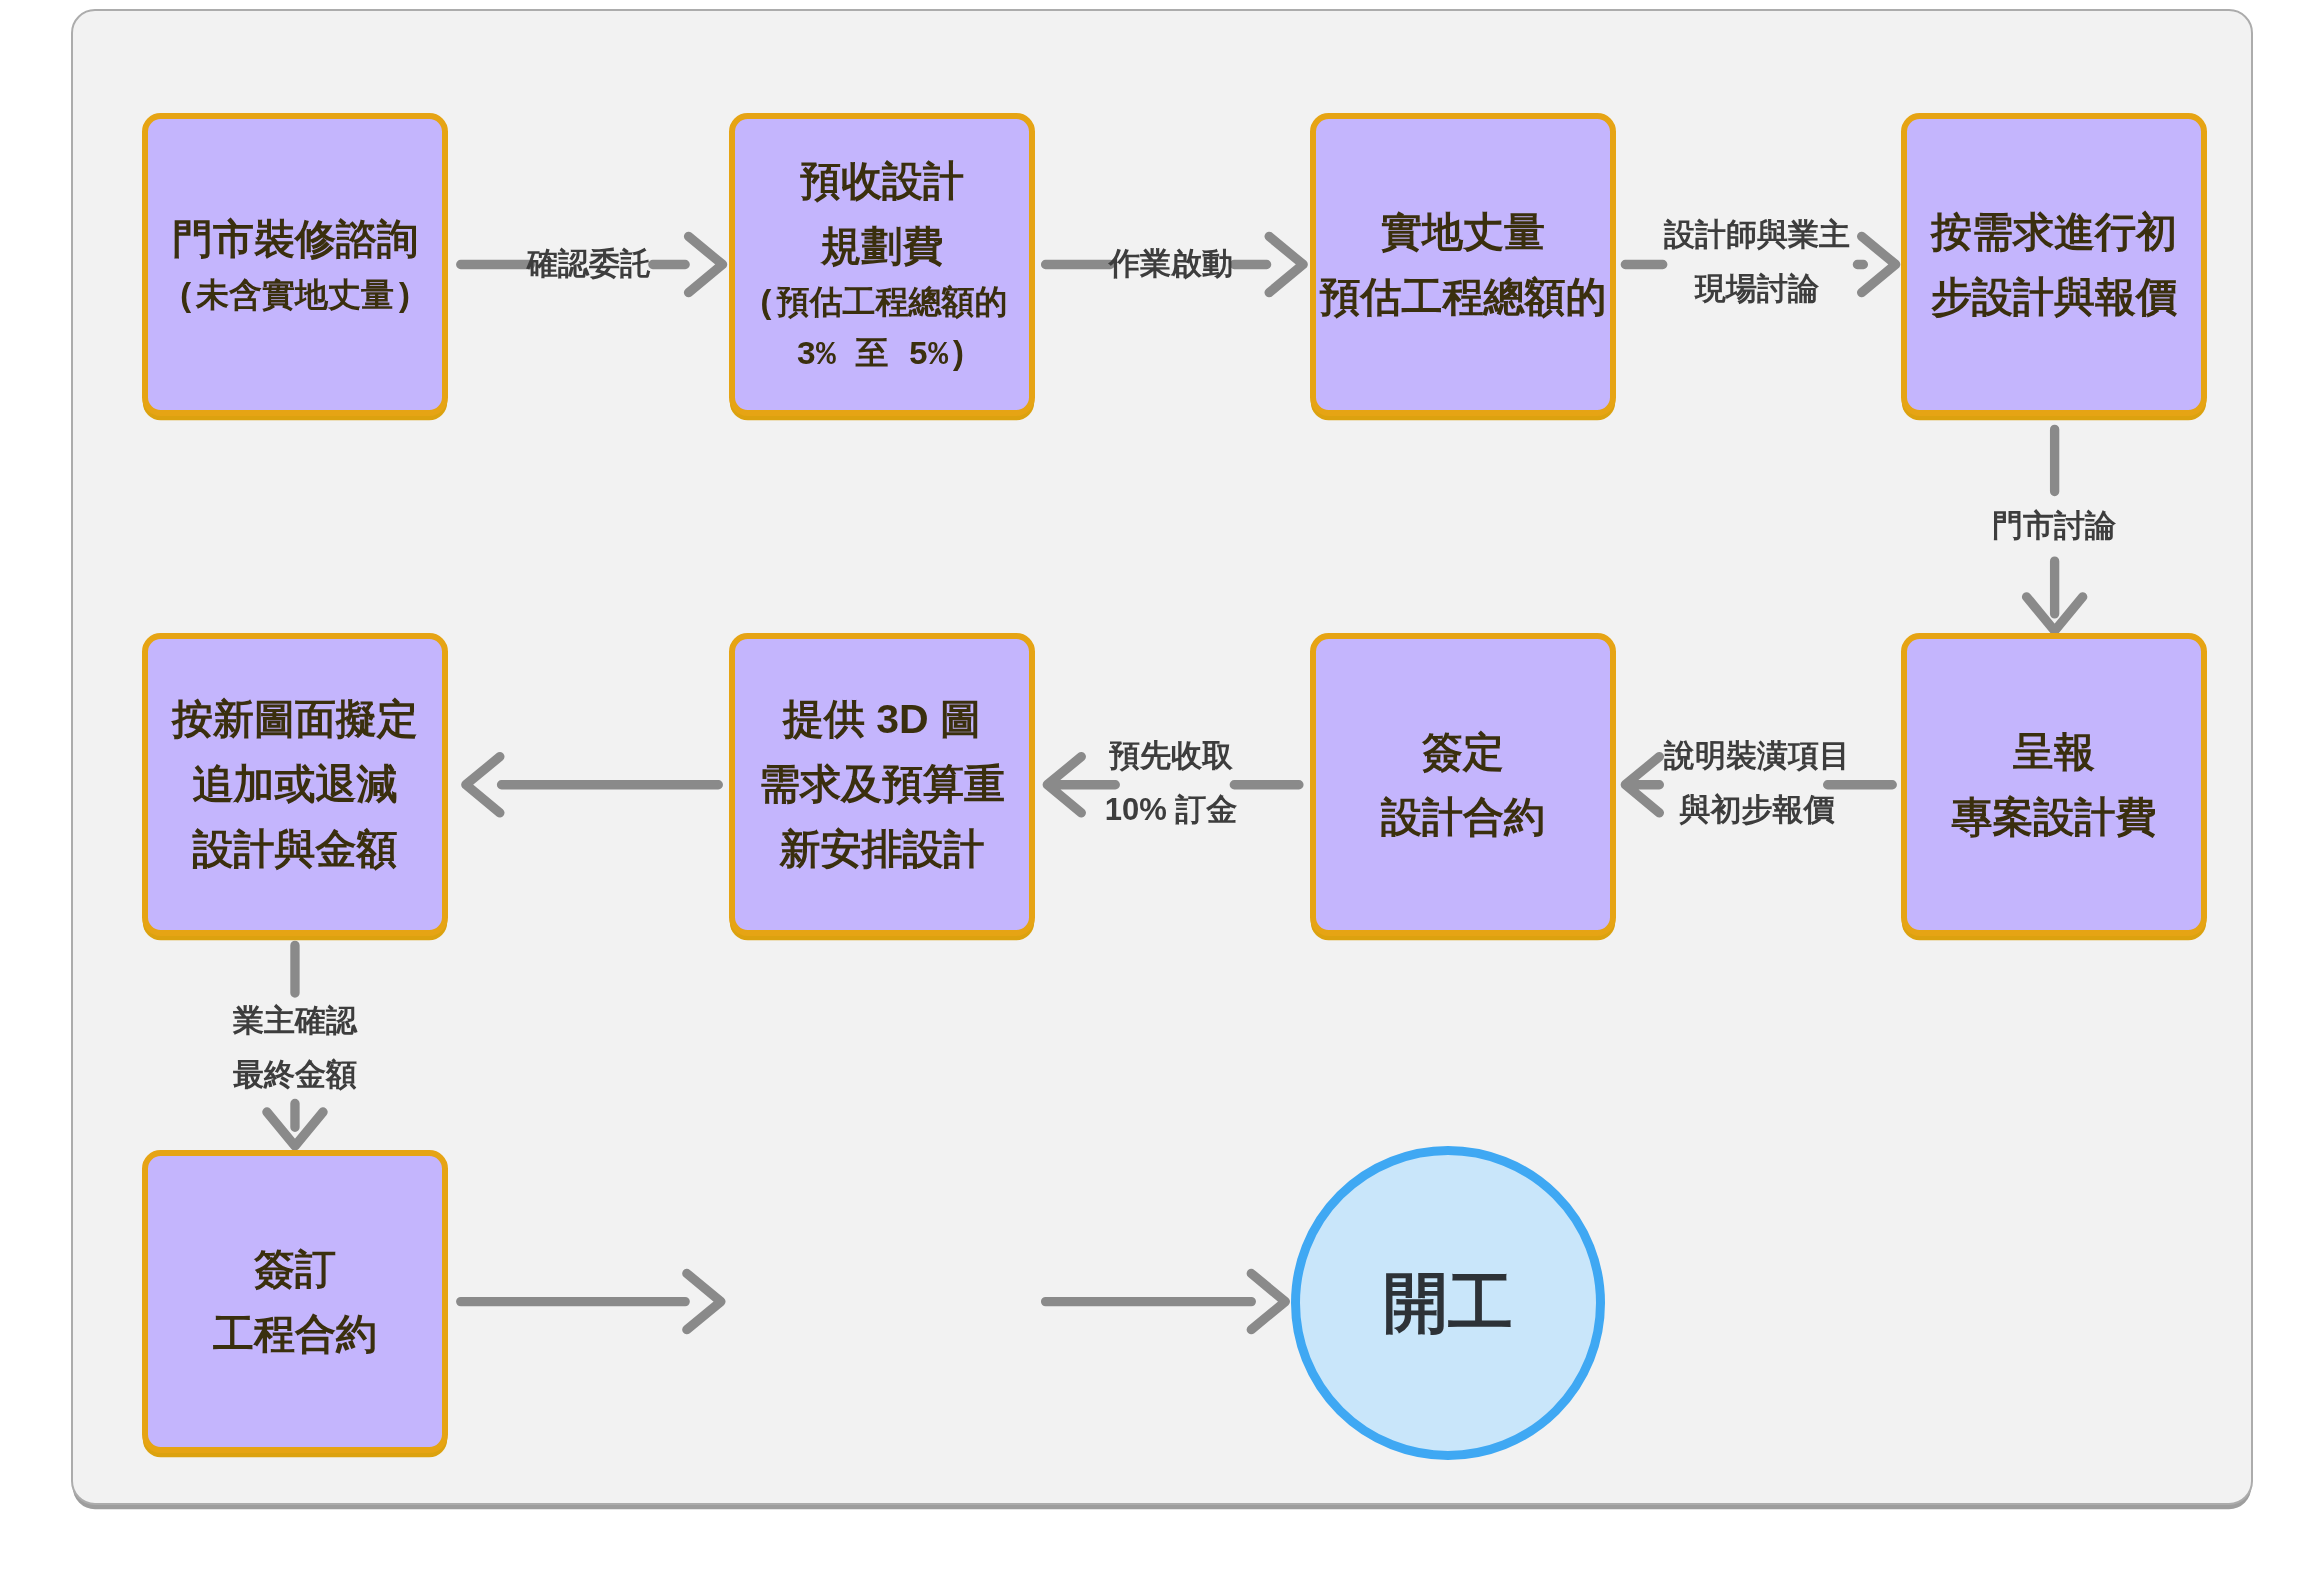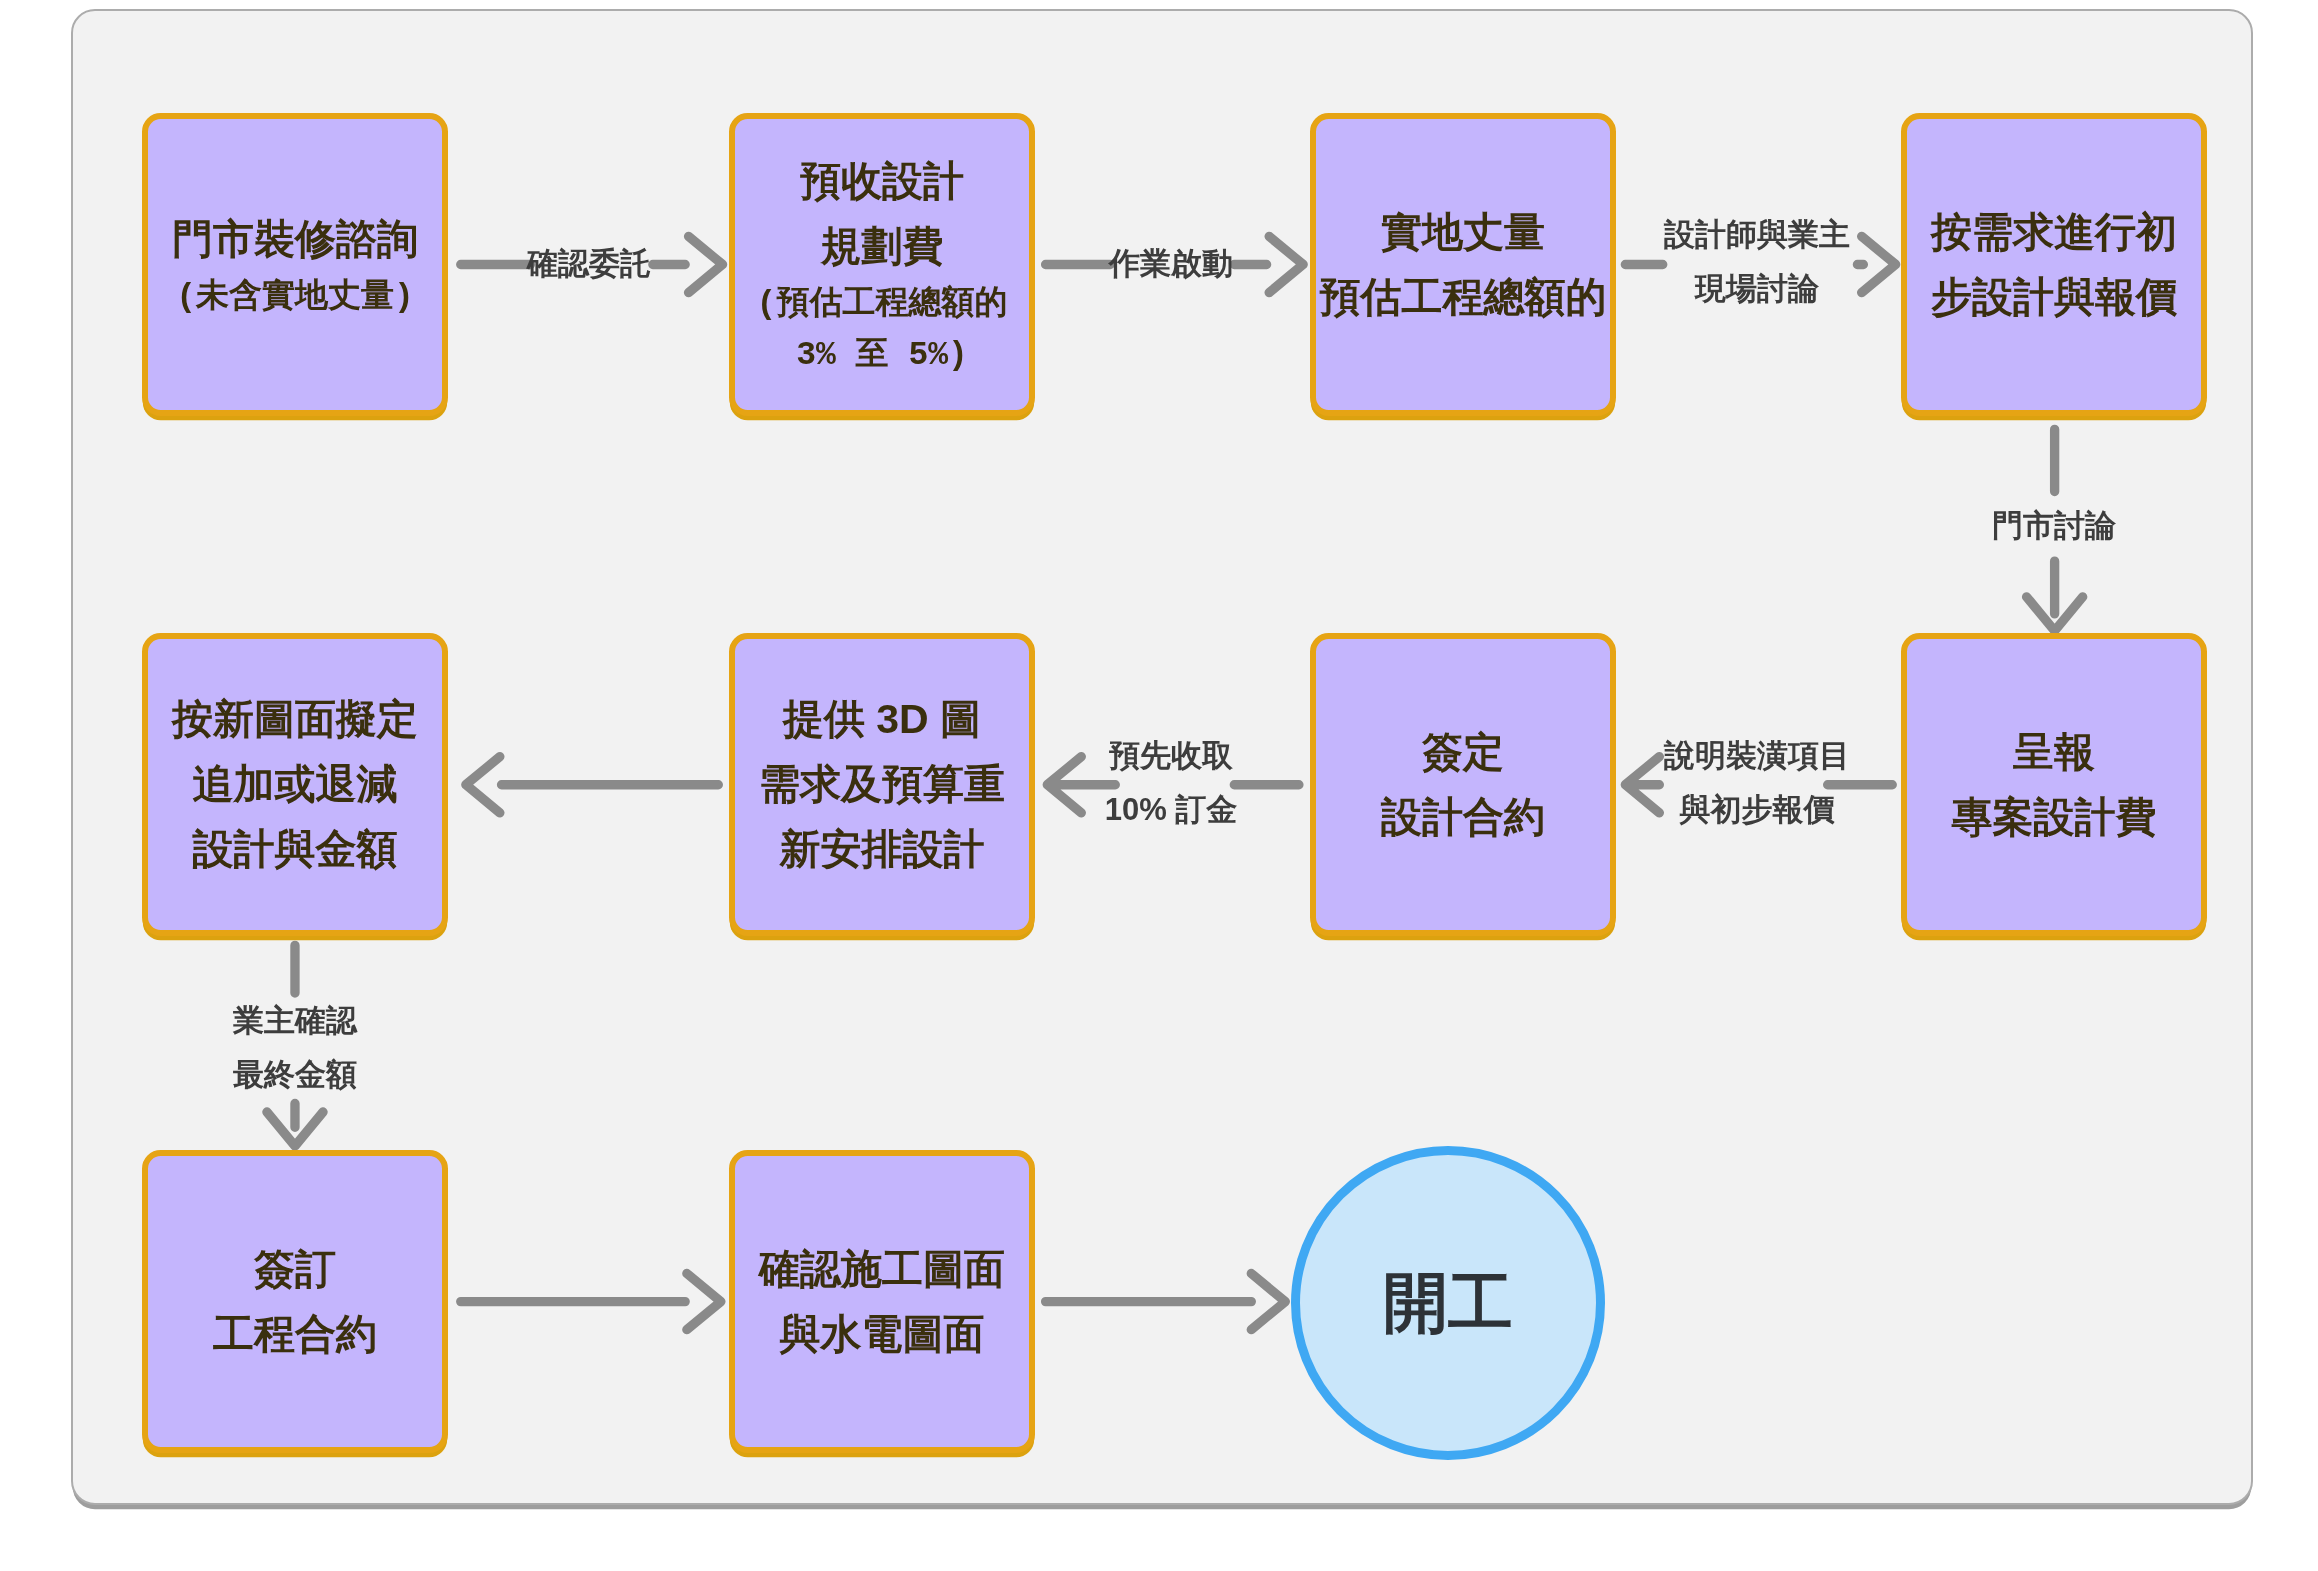--- a/index.html
+++ b/index.html
@@ -132,24 +132,20 @@
   <div class="node" style="left:142px;top:633px;">
     <span class="nline">按新圖面擬定</span>
     <span class="nline">追加或退減</span>
     <span class="nline">設計與金額</span>
   </div>
 
   <div class="node" style="left:142px;top:1150px;align-items:center;">
     <span class="nline">簽訂</span>
     <span class="nline">工程合約</span>
   </div>
-  <div class="node" style="left:729px;top:1150px;">
-    <span class="nline">確認施工圖面</span>
-    <span class="nline">與水電圖面</span>
-  </div>
   <div class="endnode">
     <span>開工</span>
   </div>
 
   <div class="elabel" style="left:589px;top:264px;">
     <span>確認委託</span>
   </div>
   <div class="elabel" style="left:1171px;top:264px;">
     <span>作業啟動</span>
   </div>

